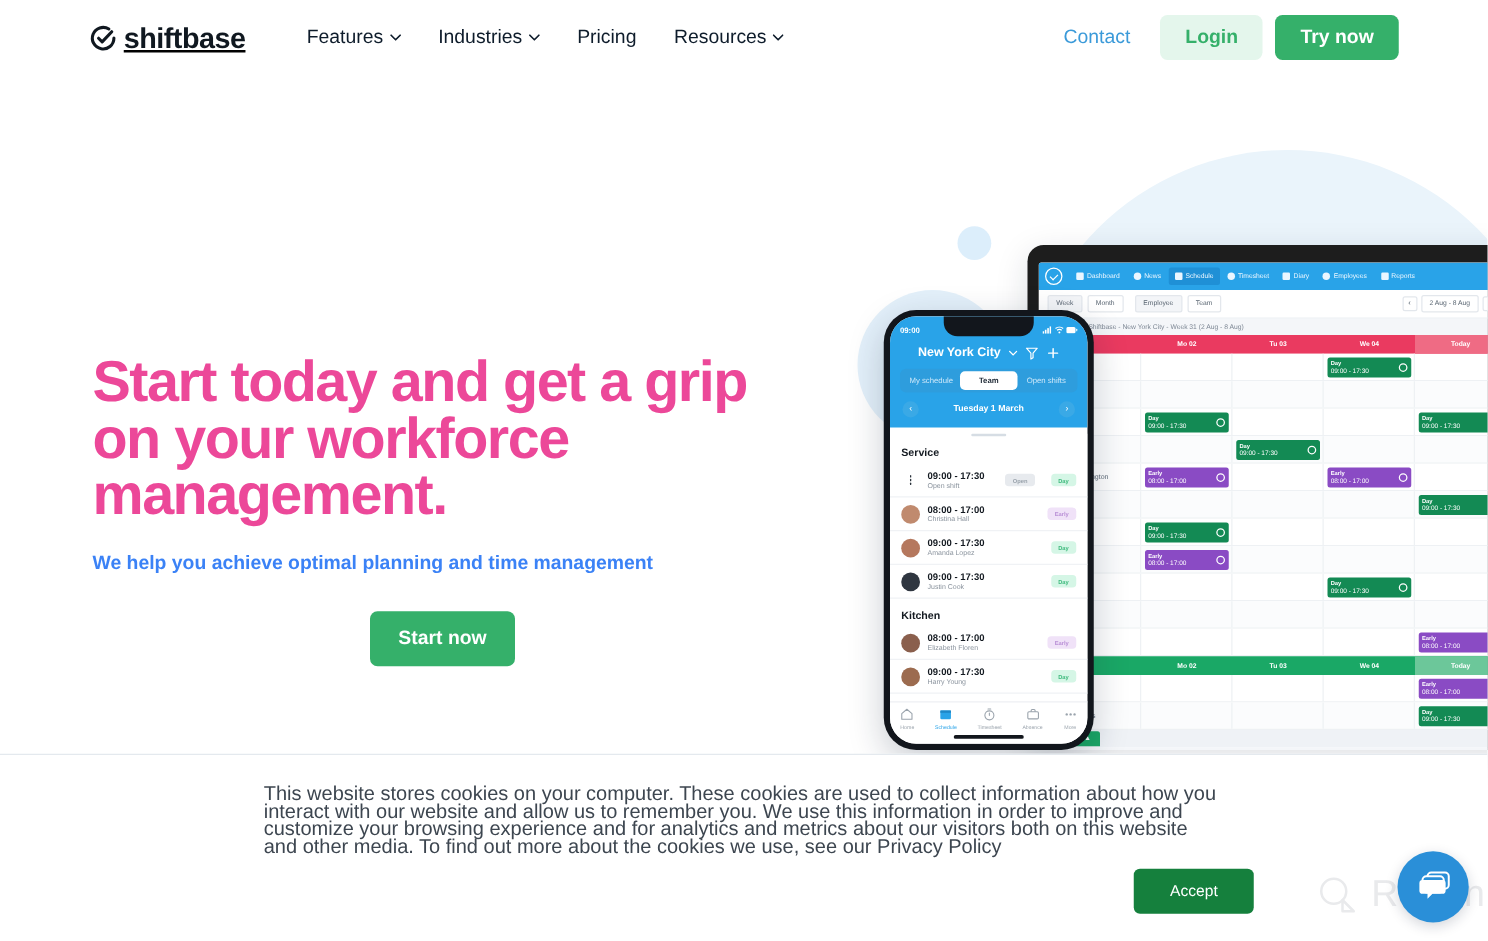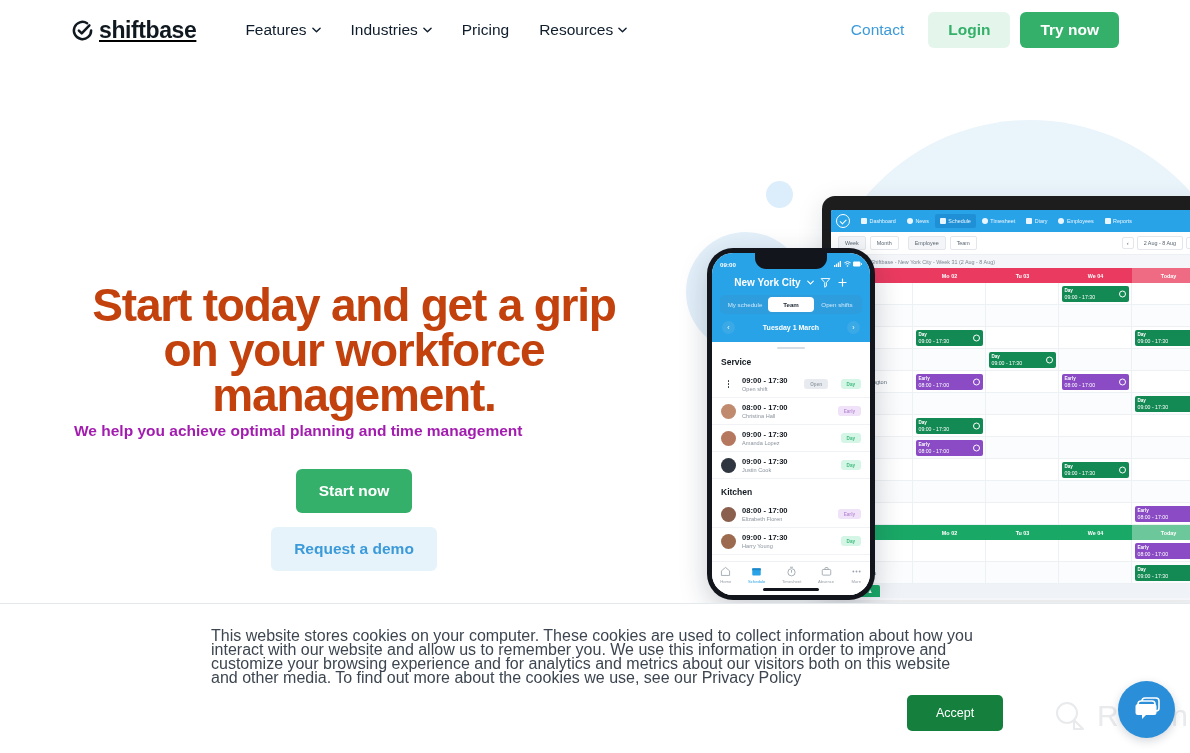--- a/index.html
+++ b/index.html
@@ -60,24 +60,24 @@
     font-size: 15.5px; font-weight: 600; color: #ffffff;
     background: #35b06a; border-radius: 6px;
     padding: 9px 20px; cursor: pointer; border: none;
     font-family: "Liberation Sans", sans-serif;
   }
 
   
   .hero { position: absolute; left: 74px; top: 283px; width: 560px; z-index: 20; }
   .hero h1 {
     font-size: 46px; line-height: 45px; font-weight: 700;
-    color: #c2410c; letter-spacing: -1.2px; text-align: center;
+    color: #ec4899; letter-spacing: -1.2px;
   }
   .hero-sub {
-    margin-top: 4px; font-size: 15.5px; color: #a21caf; font-weight: 600;
+    margin-top: 24px; font-size: 15.5px; color: #3b82f6; font-weight: 600;
   }
   .hero-ctas { margin-top: 29px; display: flex; align-items: center; gap: 14px; flex-direction: column; }
   .btn-startnow {
     font-size: 15.5px; font-weight: 600; color: #fff; background: #35b06a;
     border: none; border-radius: 6px; padding: 13px 23px; cursor: pointer;
     font-family: "Liberation Sans", sans-serif;
   }
   .btn-demo {
     font-size: 15.5px; font-weight: 600; color: #3b9ad9; background: #e6f3fb;
     border: none; border-radius: 6px; padding: 13px 23px; cursor: pointer;
@@ -375,21 +375,20 @@
 
   <div class="hero">
     <h1>
       <span>Start today and get a grip</span><br>
       <span>on your workforce</span><br>
       <span>management.</span>
     </h1>
     <div class="hero-sub">We help you achieve optimal planning and time management</div>
     <div class="hero-ctas">
       <button class="btn-startnow">Start now</button>
-      <button class="btn-demo">Request a demo</button>
     </div>
   </div>
 
   <div class="mock laptop">
     <div class="screen">
 
       <div class="db-nav">
         <div class="db-logo"></div>
         <div class="db-item">
             <span class="db-ic"></span>

